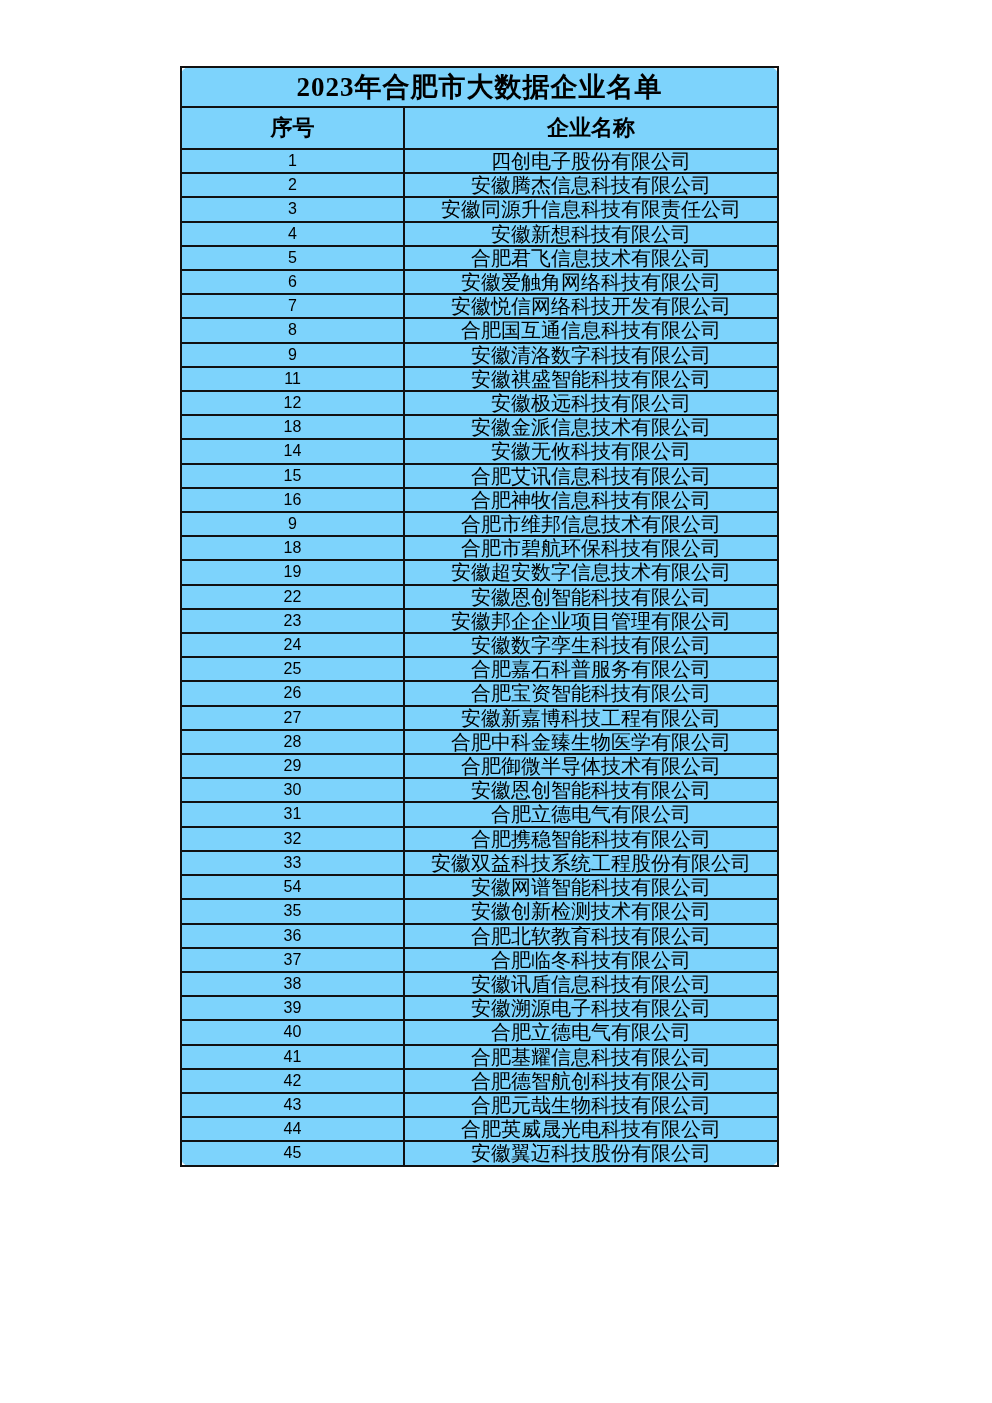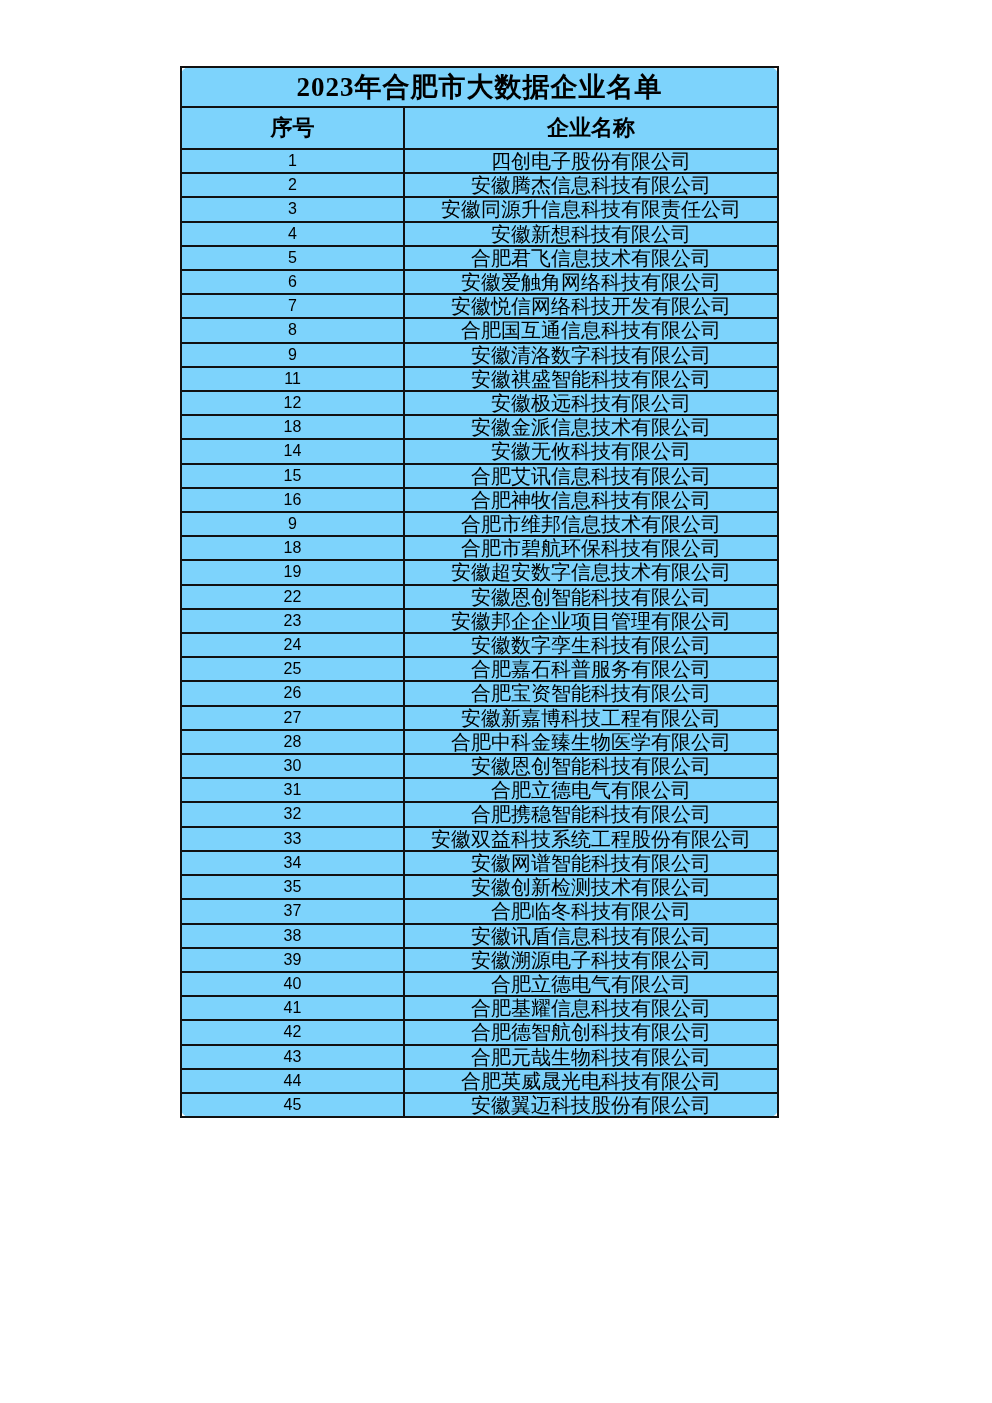--- a/index.html
+++ b/index.html
@@ -211,20 +211,24 @@
   <tr class="data-row">
     <td class="cell-no">27</td>
     <td class="cell-name">安徽新嘉博科技工程有限公司</td>
   </tr>
 
   <tr class="data-row">
     <td class="cell-no">28</td>
     <td class="cell-name">合肥中科金臻生物医学有限公司</td>
   </tr>
 
+  <tr class="data-row">
+    <td class="cell-no">29</td>
+    <td class="cell-name">合肥御微半导体技术有限公司</td>
+  </tr>
 
   <tr class="data-row">
     <td class="cell-no">30</td>
     <td class="cell-name">安徽恩创智能科技有限公司</td>
   </tr>
 
   <tr class="data-row">
     <td class="cell-no">31</td>
     <td class="cell-name">合肥立德电气有限公司</td>
   </tr>
@@ -233,29 +237,33 @@
     <td class="cell-no">32</td>
     <td class="cell-name">合肥携稳智能科技有限公司</td>
   </tr>
 
   <tr class="data-row">
     <td class="cell-no">33</td>
     <td class="cell-name">安徽双益科技系统工程股份有限公司</td>
   </tr>
 
   <tr class="data-row">
-    <td class="cell-no">34</td>
+    <td class="cell-no">54</td>
     <td class="cell-name">安徽网谱智能科技有限公司</td>
   </tr>
 
   <tr class="data-row">
     <td class="cell-no">35</td>
     <td class="cell-name">安徽创新检测技术有限公司</td>
   </tr>
 
+  <tr class="data-row">
+    <td class="cell-no">36</td>
+    <td class="cell-name">合肥北软教育科技有限公司</td>
+  </tr>
 
   <tr class="data-row">
     <td class="cell-no">37</td>
     <td class="cell-name">合肥临冬科技有限公司</td>
   </tr>
 
   <tr class="data-row">
     <td class="cell-no">38</td>
     <td class="cell-name">安徽讯盾信息科技有限公司</td>
   </tr>

